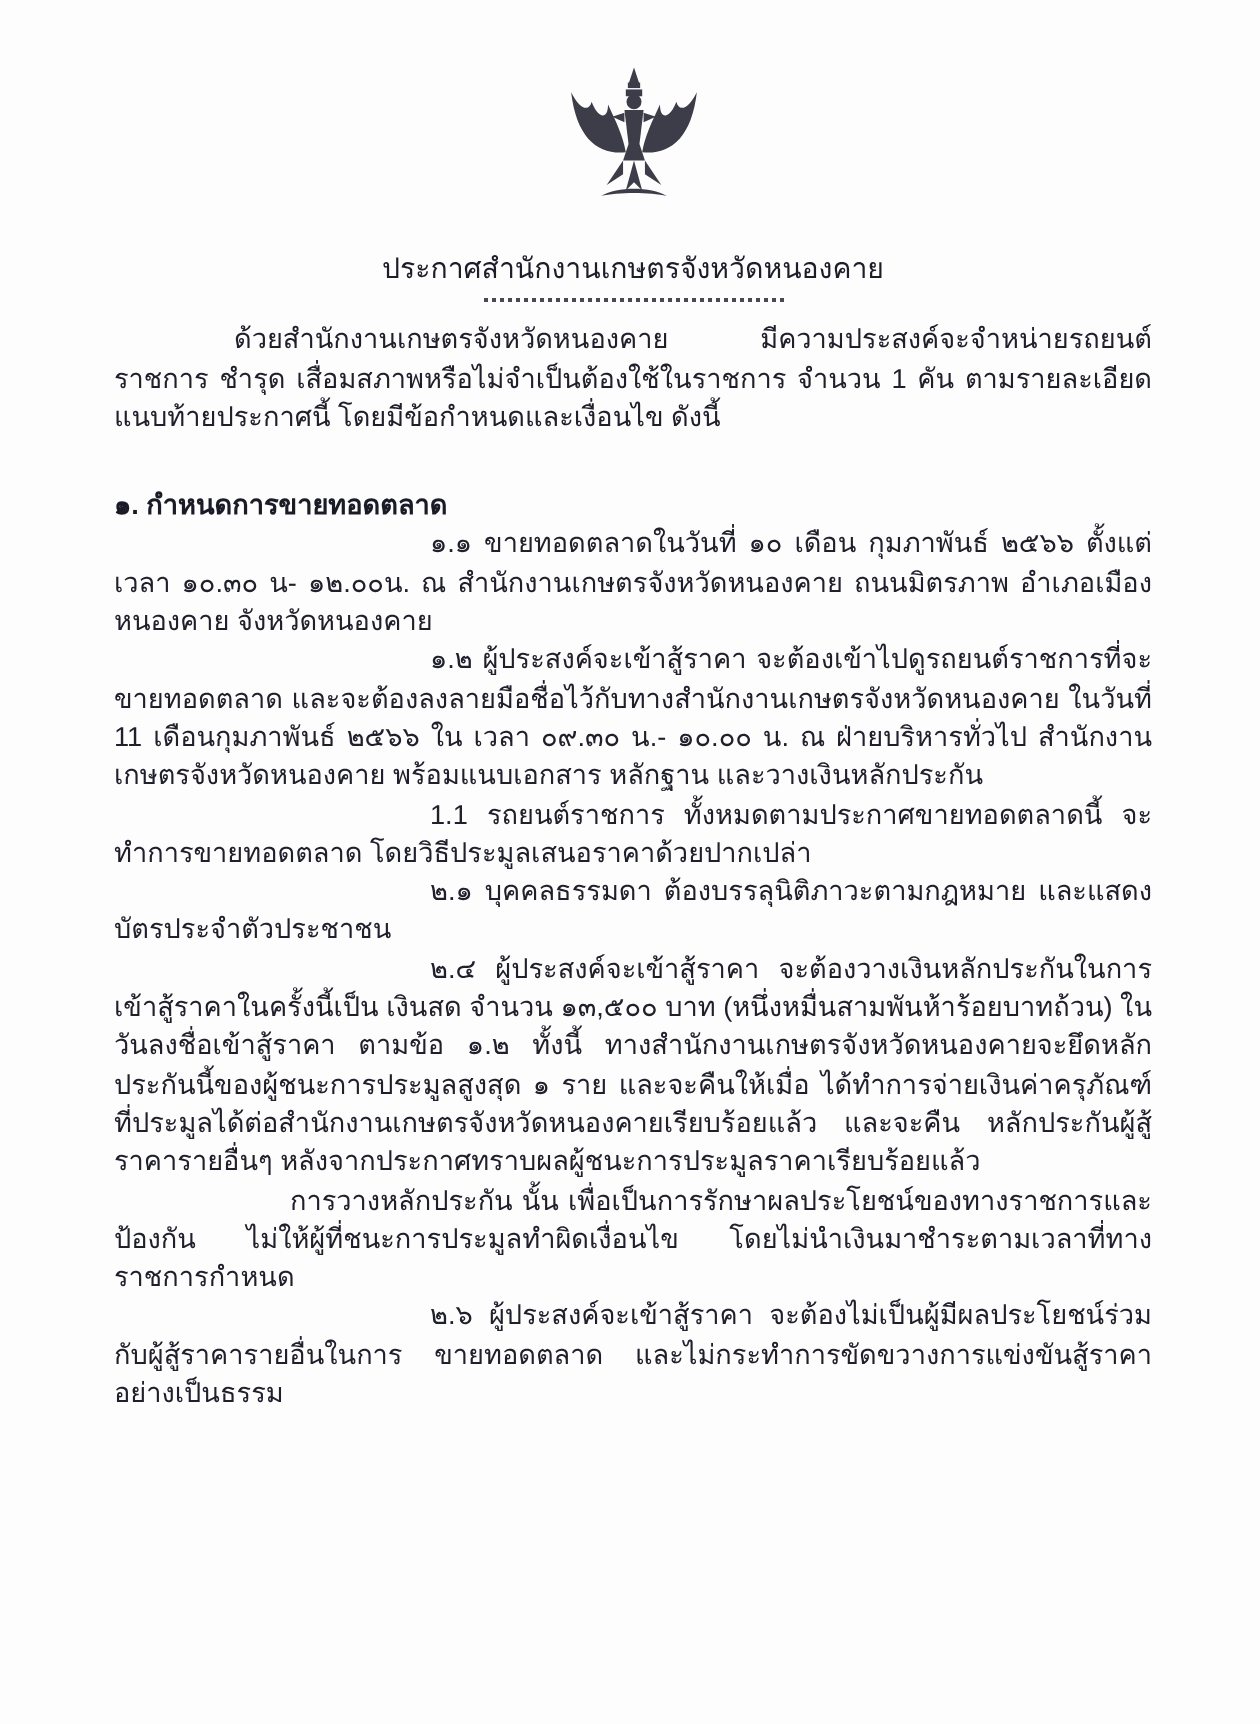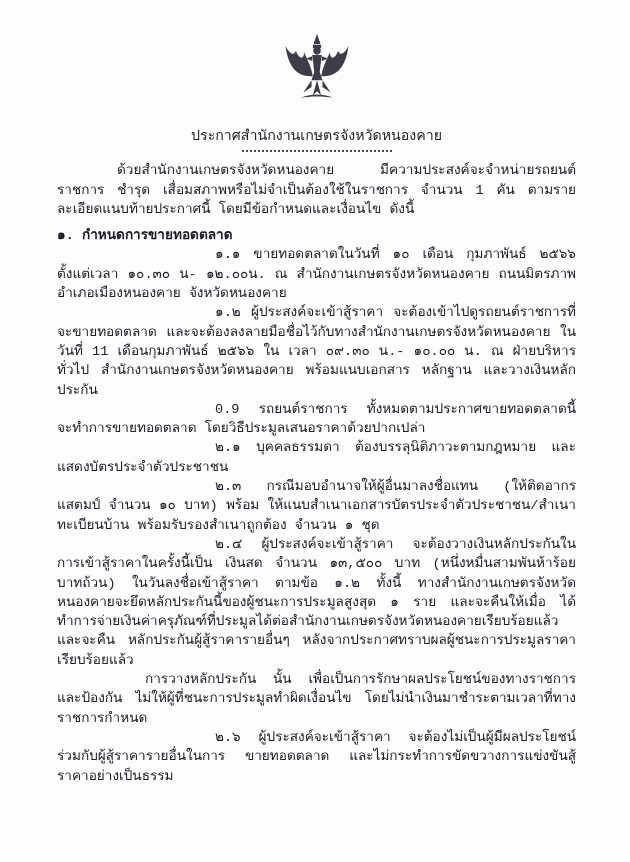--- a/index.html
+++ b/index.html
@@ -8,21 +8,21 @@
     background: #e9e9e9;
   }
   .page {
     position: relative;
     width: 630px;
     height: 862px;
     margin: 0 auto;
     background: #fdfdfe;
     box-sizing: border-box;
     padding: 26px 54px 0 57px;
-    font-family: Liberation Mono, monospace;
+    font-family: Liberation Sans, sans-serif;
     color: #20202c;
     font-size: 13.6px;
     line-height: 19.3px;
     overflow: hidden;
   }
   .emblem-wrap {
     width: 100%;
     text-align: center;
     margin-bottom: 6px;
   }
@@ -50,21 +50,21 @@
     overflow-wrap: break-word;
   }
   .indent-intro   { text-indent: 60px; }
   .indent-item    { text-indent: 158px; }
   .indent-note    { text-indent: 88px; }
   .sec-heading {
     margin: 0 0 0 95px;
     font-weight: 700;
     color: #1b1b27;
   }
-  .sec-heading.first { margin-top: 7px; }
+  .sec-heading.first { margin-top: 25px; }
 </style>
 </head>
 <body>
 
 <div class="page">
 
   <div class="emblem-wrap">
     <svg viewBox="0 0 120 110" aria-hidden="true">
       <g fill="#3d3d49">
 
@@ -96,21 +96,20 @@
 
   <div class="doc-title">ประกาศสำนักงานเกษตรจังหวัดหนองคาย</div>
 
   <div class="dotted-divider"></div>
 
   <p class="para indent-intro">ด้วยสำนักงานเกษตรจังหวัดหนองคาย มีความประสงค์จะจำหน่ายรถยนต์ราชการ ชำรุด เสื่อมสภาพหรือไม่จำเป็นต้องใช้ในราชการ จำนวน 1 คัน ตามรายละเอียดแนบท้ายประกาศนี้ โดยมีข้อกำหนดและเงื่อนไข ดังนี้</p>
 
   <p class="para sec-heading first">๑. กำหนดการขายทอดตลาด</p>
   <p class="para indent-item">๑.๑ ขายทอดตลาดในวันที่ ๑๐ เดือน กุมภาพันธ์ ๒๕๖๖ ตั้งแต่เวลา ๑๐.๓๐ น- ๑๒.๐๐น. ณ สำนักงานเกษตรจังหวัดหนองคาย ถนนมิตรภาพ อำเภอเมืองหนองคาย จังหวัดหนองคาย</p>
   <p class="para indent-item">๑.๒ ผู้ประสงค์จะเข้าสู้ราคา จะต้องเข้าไปดูรถยนต์ราชการที่จะขายทอดตลาด และจะต้องลงลายมือชื่อไว้กับทางสำนักงานเกษตรจังหวัดหนองคาย ในวันที่ 11 เดือนกุมภาพันธ์ ๒๕๖๖ ใน เวลา ๐๙.๓๐ น.- ๑๐.๐๐ น. ณ ฝ่ายบริหารทั่วไป สำนักงานเกษตรจังหวัดหนองคาย พร้อมแนบเอกสาร หลักฐาน และวางเงินหลักประกัน</p>
-  <p class="para indent-item">0.9 รถยนต์ราชการ ทั้งหมดตามประกาศขายทอดตลาดนี้ จะทำการขายทอดตลาด โดยวิธีประมูลเสนอราคาด้วยปากเปล่า</p>
+  <p class="para indent-item">1.1 รถยนต์ราชการ ทั้งหมดตามประกาศขายทอดตลาดนี้ จะทำการขายทอดตลาด โดยวิธีประมูลเสนอราคาด้วยปากเปล่า</p>
 
   <p class="para indent-item">๒.๑ บุคคลธรรมดา ต้องบรรลุนิติภาวะตามกฎหมาย และแสดงบัตรประจำตัวประชาชน</p>
-  <p class="para indent-item">๒.๓ กรณีมอบอำนาจให้ผู้อื่นมาลงชื่อแทน (ให้ติดอากรแสตมป์ จำนวน ๑๐ บาท) พร้อม ให้แนบสำเนาเอกสารบัตรประจำตัวประชาชน/สำเนาทะเบียนบ้าน พร้อมรับรองสำเนาถูกต้อง จำนวน ๑ ชุด</p>
   <p class="para indent-item">๒.๔ ผู้ประสงค์จะเข้าสู้ราคา จะต้องวางเงินหลักประกันในการเข้าสู้ราคาในครั้งนี้เป็น เงินสด จำนวน ๑๓,๕๐๐ บาท (หนึ่งหมื่นสามพันห้าร้อยบาทถ้วน) ในวันลงชื่อเข้าสู้ราคา ตามข้อ ๑.๒ ทั้งนี้ ทางสำนักงานเกษตรจังหวัดหนองคายจะยึดหลักประกันนี้ของผู้ชนะการประมูลสูงสุด ๑ ราย และจะคืนให้เมื่อ ได้ทำการจ่ายเงินค่าครุภัณฑ์ที่ประมูลได้ต่อสำนักงานเกษตรจังหวัดหนองคายเรียบร้อยแล้ว และจะคืน หลักประกันผู้สู้ราคารายอื่นๆ หลังจากประกาศทราบผลผู้ชนะการประมูลราคาเรียบร้อยแล้ว</p>
   <p class="para indent-note">การวางหลักประกัน นั้น เพื่อเป็นการรักษาผลประโยชน์ของทางราชการและป้องกัน ไม่ให้ผู้ที่ชนะการประมูลทำผิดเงื่อนไข โดยไม่นำเงินมาชำระตามเวลาที่ทางราชการกำหนด</p>
   <p class="para indent-item">๒.๖ ผู้ประสงค์จะเข้าสู้ราคา จะต้องไม่เป็นผู้มีผลประโยชน์ร่วมกับผู้สู้ราคารายอื่นในการ ขายทอดตลาด และไม่กระทำการขัดขวางการแข่งขันสู้ราคาอย่างเป็นธรรม</p>
 
 </div>
 
 </body></html>

